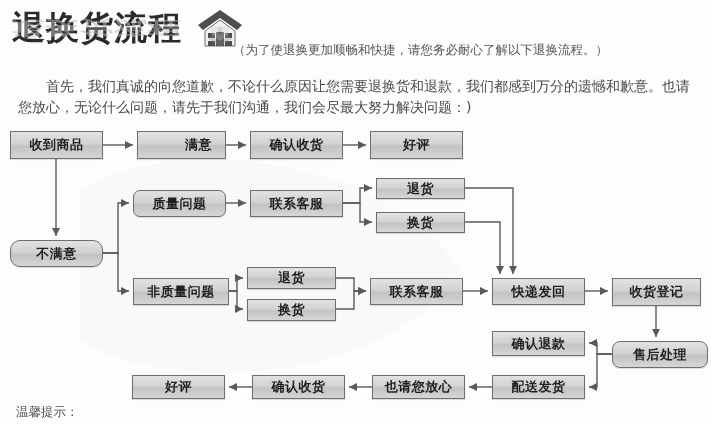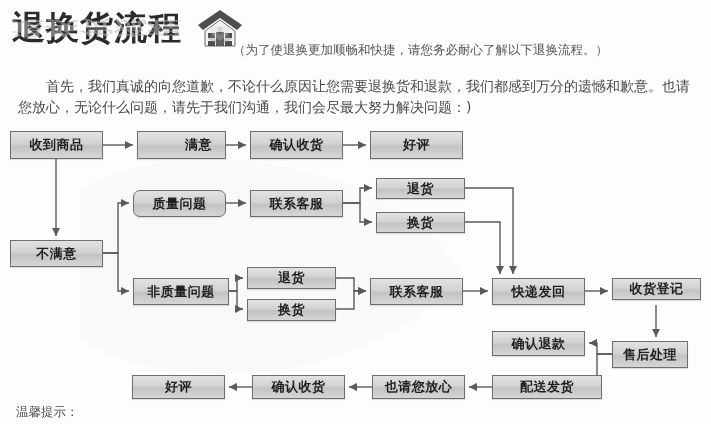--- a/index.html
+++ b/index.html
@@ -210,32 +210,32 @@
     <div class="node" style="left: 10px; top: 131px; width: 93px; height: 28px;">收到商品</div>
     <div class="node" style="left: 137px; top: 131px; width: 89px; height: 28px; padding-left: 34px;">满意</div>
     <div class="node" style="left: 250px; top: 131px; width: 93px; height: 28px;">确认收货</div>
     <div class="node" style="left: 370px; top: 131px; width: 93px; height: 28px;">好评</div>
 
     <div class="node" style="left: 133px; top: 190px; width: 93px; height: 27px; border-radius: 7px;">质量问题</div>
     <div class="node" style="left: 250px; top: 190px; width: 93px; height: 27px;">联系客服</div>
     <div class="node" style="left: 376px; top: 178px; width: 89px; height: 21px;">退货</div>
     <div class="node" style="left: 376px; top: 212px; width: 89px; height: 21px;">换货</div>
 
-    <div class="node" style="left: 10px; top: 240px; width: 93px; height: 27px;">不满意</div>
+    <div class="node" style="left: 10px; top: 240px; width: 93px; height: 27px; border-radius: 10px;">不满意</div>
 
     <div class="node" style="left: 133px; top: 278px; width: 96px; height: 27px;">非质量问题</div>
     <div class="node" style="left: 247px; top: 267px; width: 89px; height: 22px;">退货</div>
     <div class="node" style="left: 247px; top: 299px; width: 89px; height: 22px;">换货</div>
     <div class="node" style="left: 370px; top: 278px; width: 93px; height: 27px;">联系客服</div>
 
     <div class="node" style="left: 492px; top: 278px; width: 93px; height: 27px;">快递发回</div>
-    <div class="node" style="left: 612px; top: 278px; width: 89px; height: 22px; font-family: Liberation Mono, monospace;">收货登记</div>
-    <div class="node" style="left: 612px; top: 341px; width: 76px; height: 27px;">售后处理</div>
+    <div class="node" style="left: 612px; top: 278px; width: 89px; height: 28px; font-family: Liberation Mono, monospace;">收货登记</div>
+    <div class="node" style="left: 612px; top: 341px; width: 96px; height: 27px; border-radius: 8px;">售后处理</div>
     <div class="node" style="left: 492px; top: 331px; width: 93px; height: 25px;">确认退款</div>
 
-    <div class="node" style="left: 492px; top: 375px; width: 110px; height: 24px;">配送发货</div>
+    <div class="node" style="left: 492px; top: 375px; width: 93px; height: 24px;">配送发货</div>
     <div class="node" style="left: 372px; top: 375px; width: 93px; height: 24px;">也请您放心</div>
     <div class="node" style="left: 252px; top: 375px; width: 93px; height: 24px;">确认收货</div>
     <div class="node" style="left: 132px; top: 375px; width: 93px; height: 24px;">好评</div>
   </div>
 
   <div id="tip">温馨提示：</div>
 </div>
 
 </body></html>

